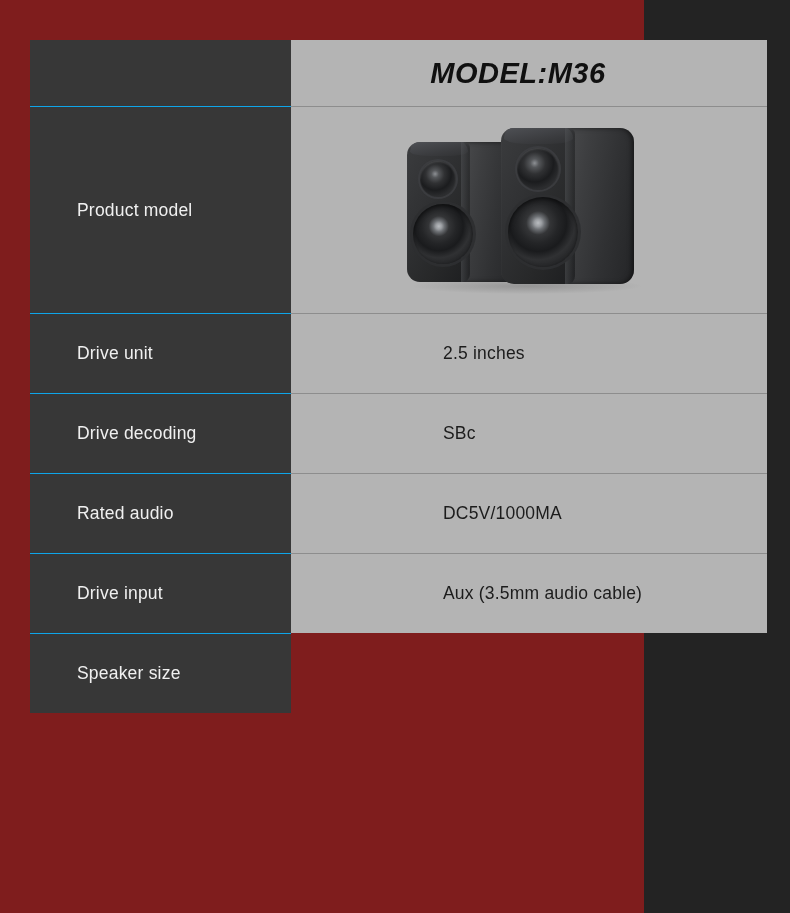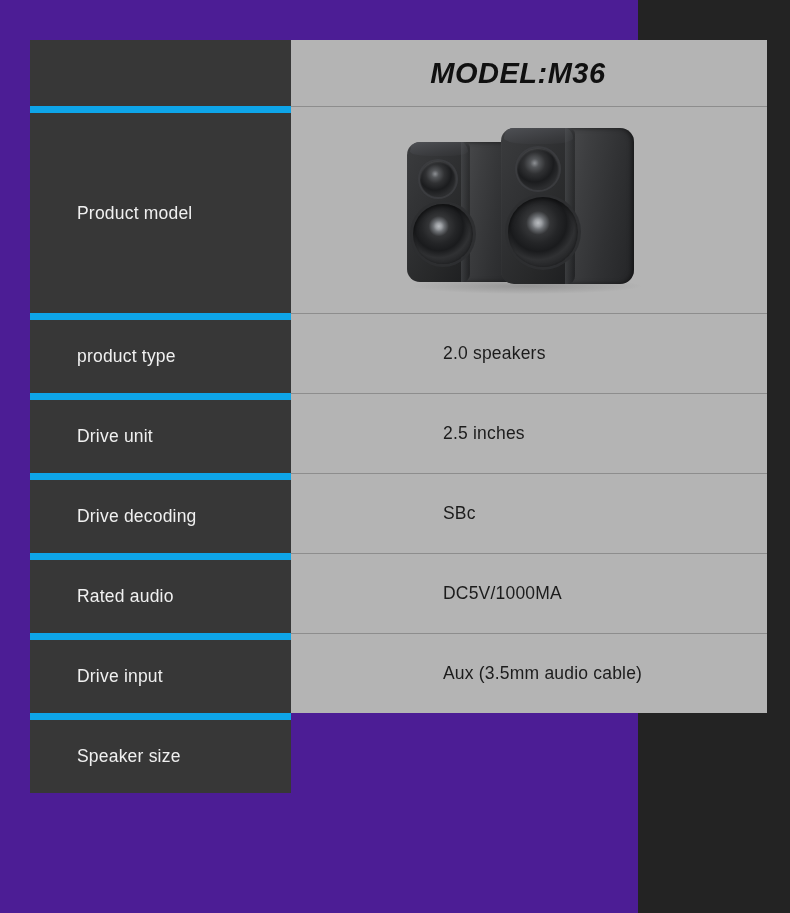--- a/index.html
+++ b/index.html
@@ -12,21 +12,22 @@
     height: 913px;
     overflow: hidden;
     font-family: "Liberation Sans", sans-serif;
   }
 
   #spec-sheet {
     position: absolute;
     left: 0; top: 0;
     width: 638px;
     height: 913px;
-    background: #4c1d95;
+    background: #7f1d1d;
+    padding-left: 6px;
   }
 
   .spec-table {
     position: absolute;
     left: 30px;
     top: 40px;
     width: 737px;
     height: 853px;
     display: flex;
     flex-direction: column;
@@ -75,21 +76,21 @@
   }
   .model-title {
     font-size: 29px;
     font-weight: bold;
     font-style: italic;
     color: #101010;
     letter-spacing: 0.5px;
   }
 
   
-  .spec-row.divided .cell-label { border-top: 7px solid #0ea5e9; }
+  .spec-row.divided .cell-label { border-top: 1px solid #0ea5e9; }
   .spec-row.divided .cell-value { border-top: 1px solid #8d8d8d; }
 
   .row-image { height: 207px; }
   .row-image .cell-label { align-items: center; }
   .row-image .cell-value {
     padding-left: 0;
     justify-content: center;
     align-items: center;
     overflow: hidden;
   }
@@ -218,24 +219,20 @@
             <div class="spk-face">
               <div class="spk-top"></div>
             </div>
             <div class="tweeter" style="left:16px; top:20px; width:42px; height:42px;"></div>
             <div class="woofer" style="left:7px; top:69px; width:70px; height:70px;"></div>
           </div>
         </div>
       </div>
     </div>
 
-    <div class="spec-row row-std divided">
-      <div class="cell-label">product type</div>
-      <div class="cell-value">2.0 speakers</div>
-    </div>
 
     <div class="spec-row row-std divided">
       <div class="cell-label">Drive unit</div>
       <div class="cell-value">2.5 inches</div>
     </div>
 
     <div class="spec-row row-std divided">
       <div class="cell-label">Drive decoding</div>
       <div class="cell-value">SBc</div>
     </div>

